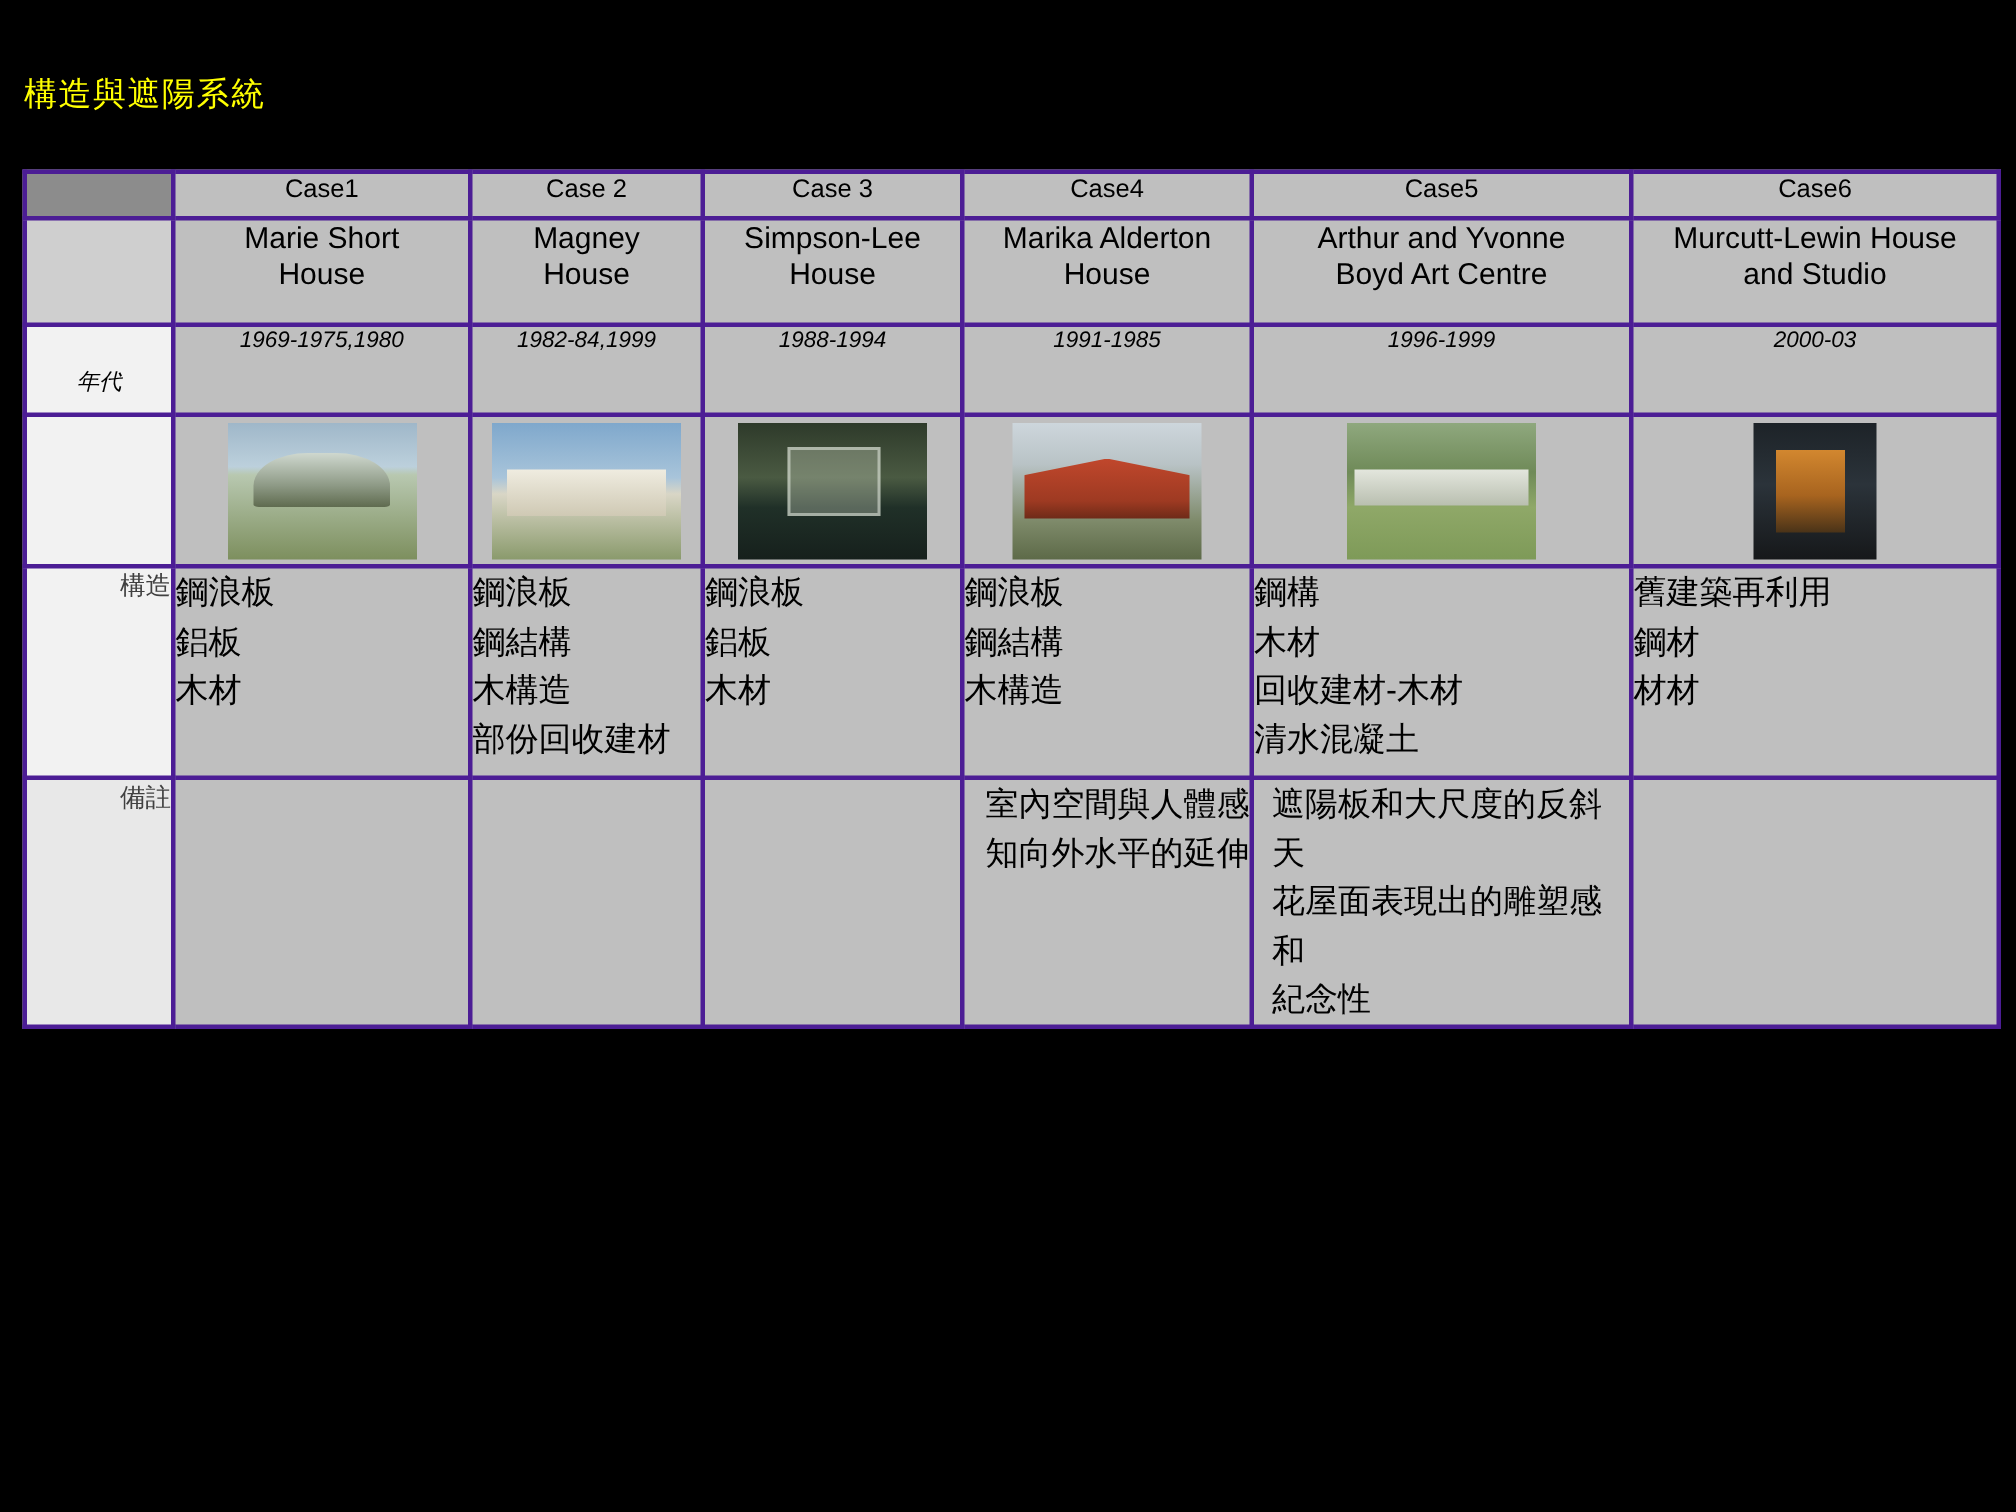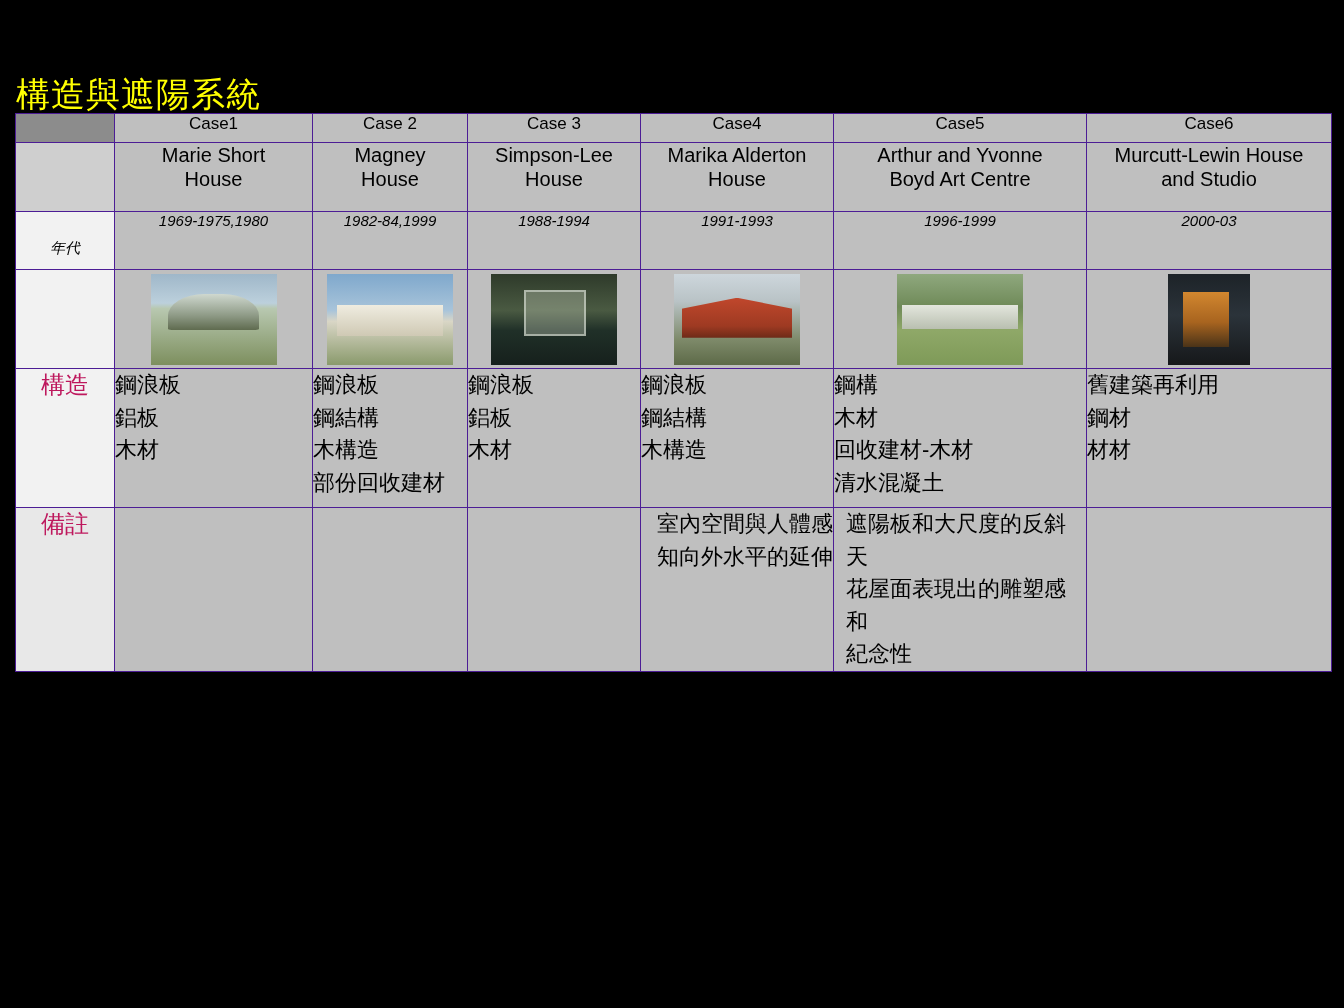--- a/index.html
+++ b/index.html
@@ -16,40 +16,39 @@
   .slide {
     position: relative;
     width: 1344px;
     height: 1008px;
     background: #000000;
   }
   .slide-title {
     position: absolute;
     left: 16px;
     top: 48px;
-    font-size: 34px;
+    font-size: 22px;
     color: #ffff00;
     letter-spacing: 1px;
     white-space: nowrap;
-    margin-top: 24px;
   }
   .table-wrap {
     position: absolute;
     left: 15px;
     top: 113px;
     width: 1316px;
   }
   table.matrix {
     border-collapse: collapse;
     table-layout: fixed;
     width: 1316px;
     background: #bfbfbf;
   }
   table.matrix td {
-    border: 1px solid #4c1d95;
+    border: 3px solid #4c1d95;
     vertical-align: top;
     padding: 0;
     background: #bfbfbf;
   }
   
   col.c0 { width: 99px; }
   col.c1 { width: 198px; }
   col.c2 { width: 155px; }
   col.c3 { width: 173px; }
   col.c4 { width: 193px; }
@@ -85,24 +84,24 @@
   .row-year td {
     height: 41px;
     text-align: center;
     vertical-align: middle;
     font-size: 15px;
     font-style: italic;
     color: #000000;
     background: #bfbfbf;
   }
   .rowlabel {
-    font-size: 24px;
-    color: #be185d;
+    font-size: 17px;
+    color: #404040;
     padding: 8px 0 0 10px;
-    text-align: center;
+    text-align: right;
     vertical-align: top;
     background: #f2f2f2 !important;
   }
   .rowlabel.dark { background: #e8e8e8 !important; }
   .row-year .rowlabel { vertical-align: middle; padding-top: 16px; }
 
   
   .row-img td { height: 98px; padding: 0; }
   .imgcell {
     position: relative;
@@ -265,21 +264,21 @@
 Boyd Art Centre</td>
           <td class="cellbody center">Murcutt-Lewin House
 and Studio</td>
         </tr>
 
         <tr class="row-year">
           <td class="rowlabel">年代</td>
           <td>1969-1975,1980</td>
           <td>1982-84,1999</td>
           <td>1988-1994</td>
-          <td>1991-1993</td>
+          <td>1991-1985</td>
           <td>1996-1999</td>
           <td>2000-03</td>
         </tr>
 
         <tr class="row-img">
           <td class="rowlabel"></td>
           <td>
             <div class="imgcell">
                 <div class="photo ph-marie"></div>
               </div>

